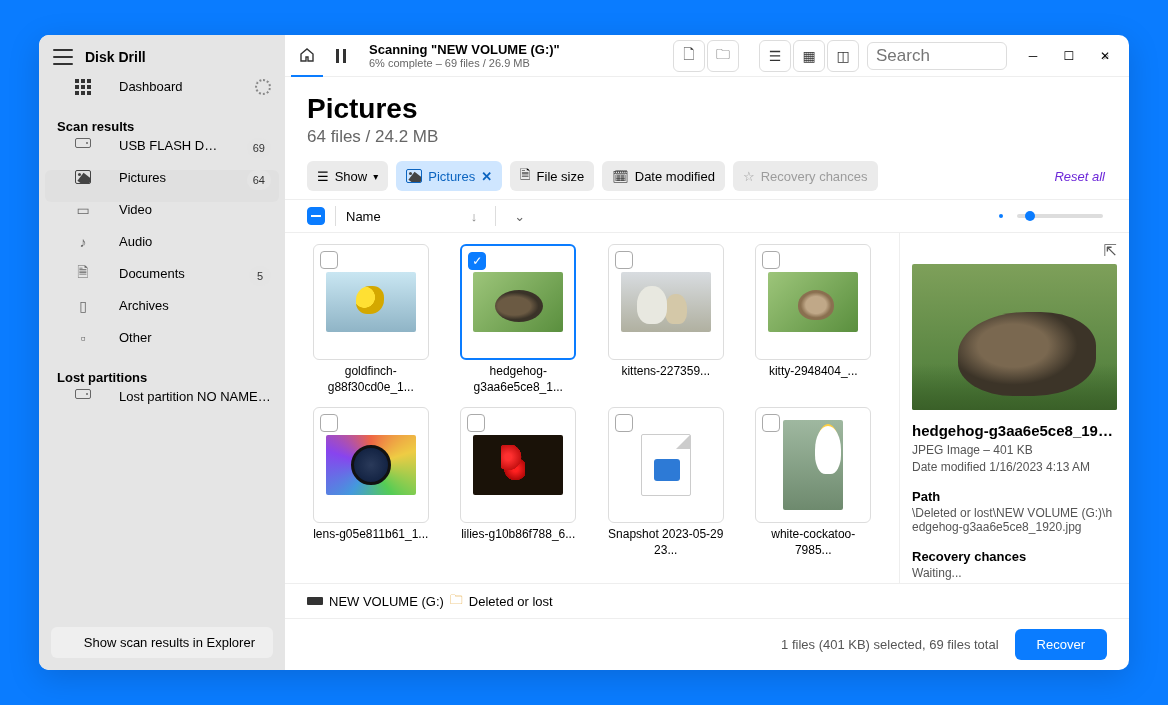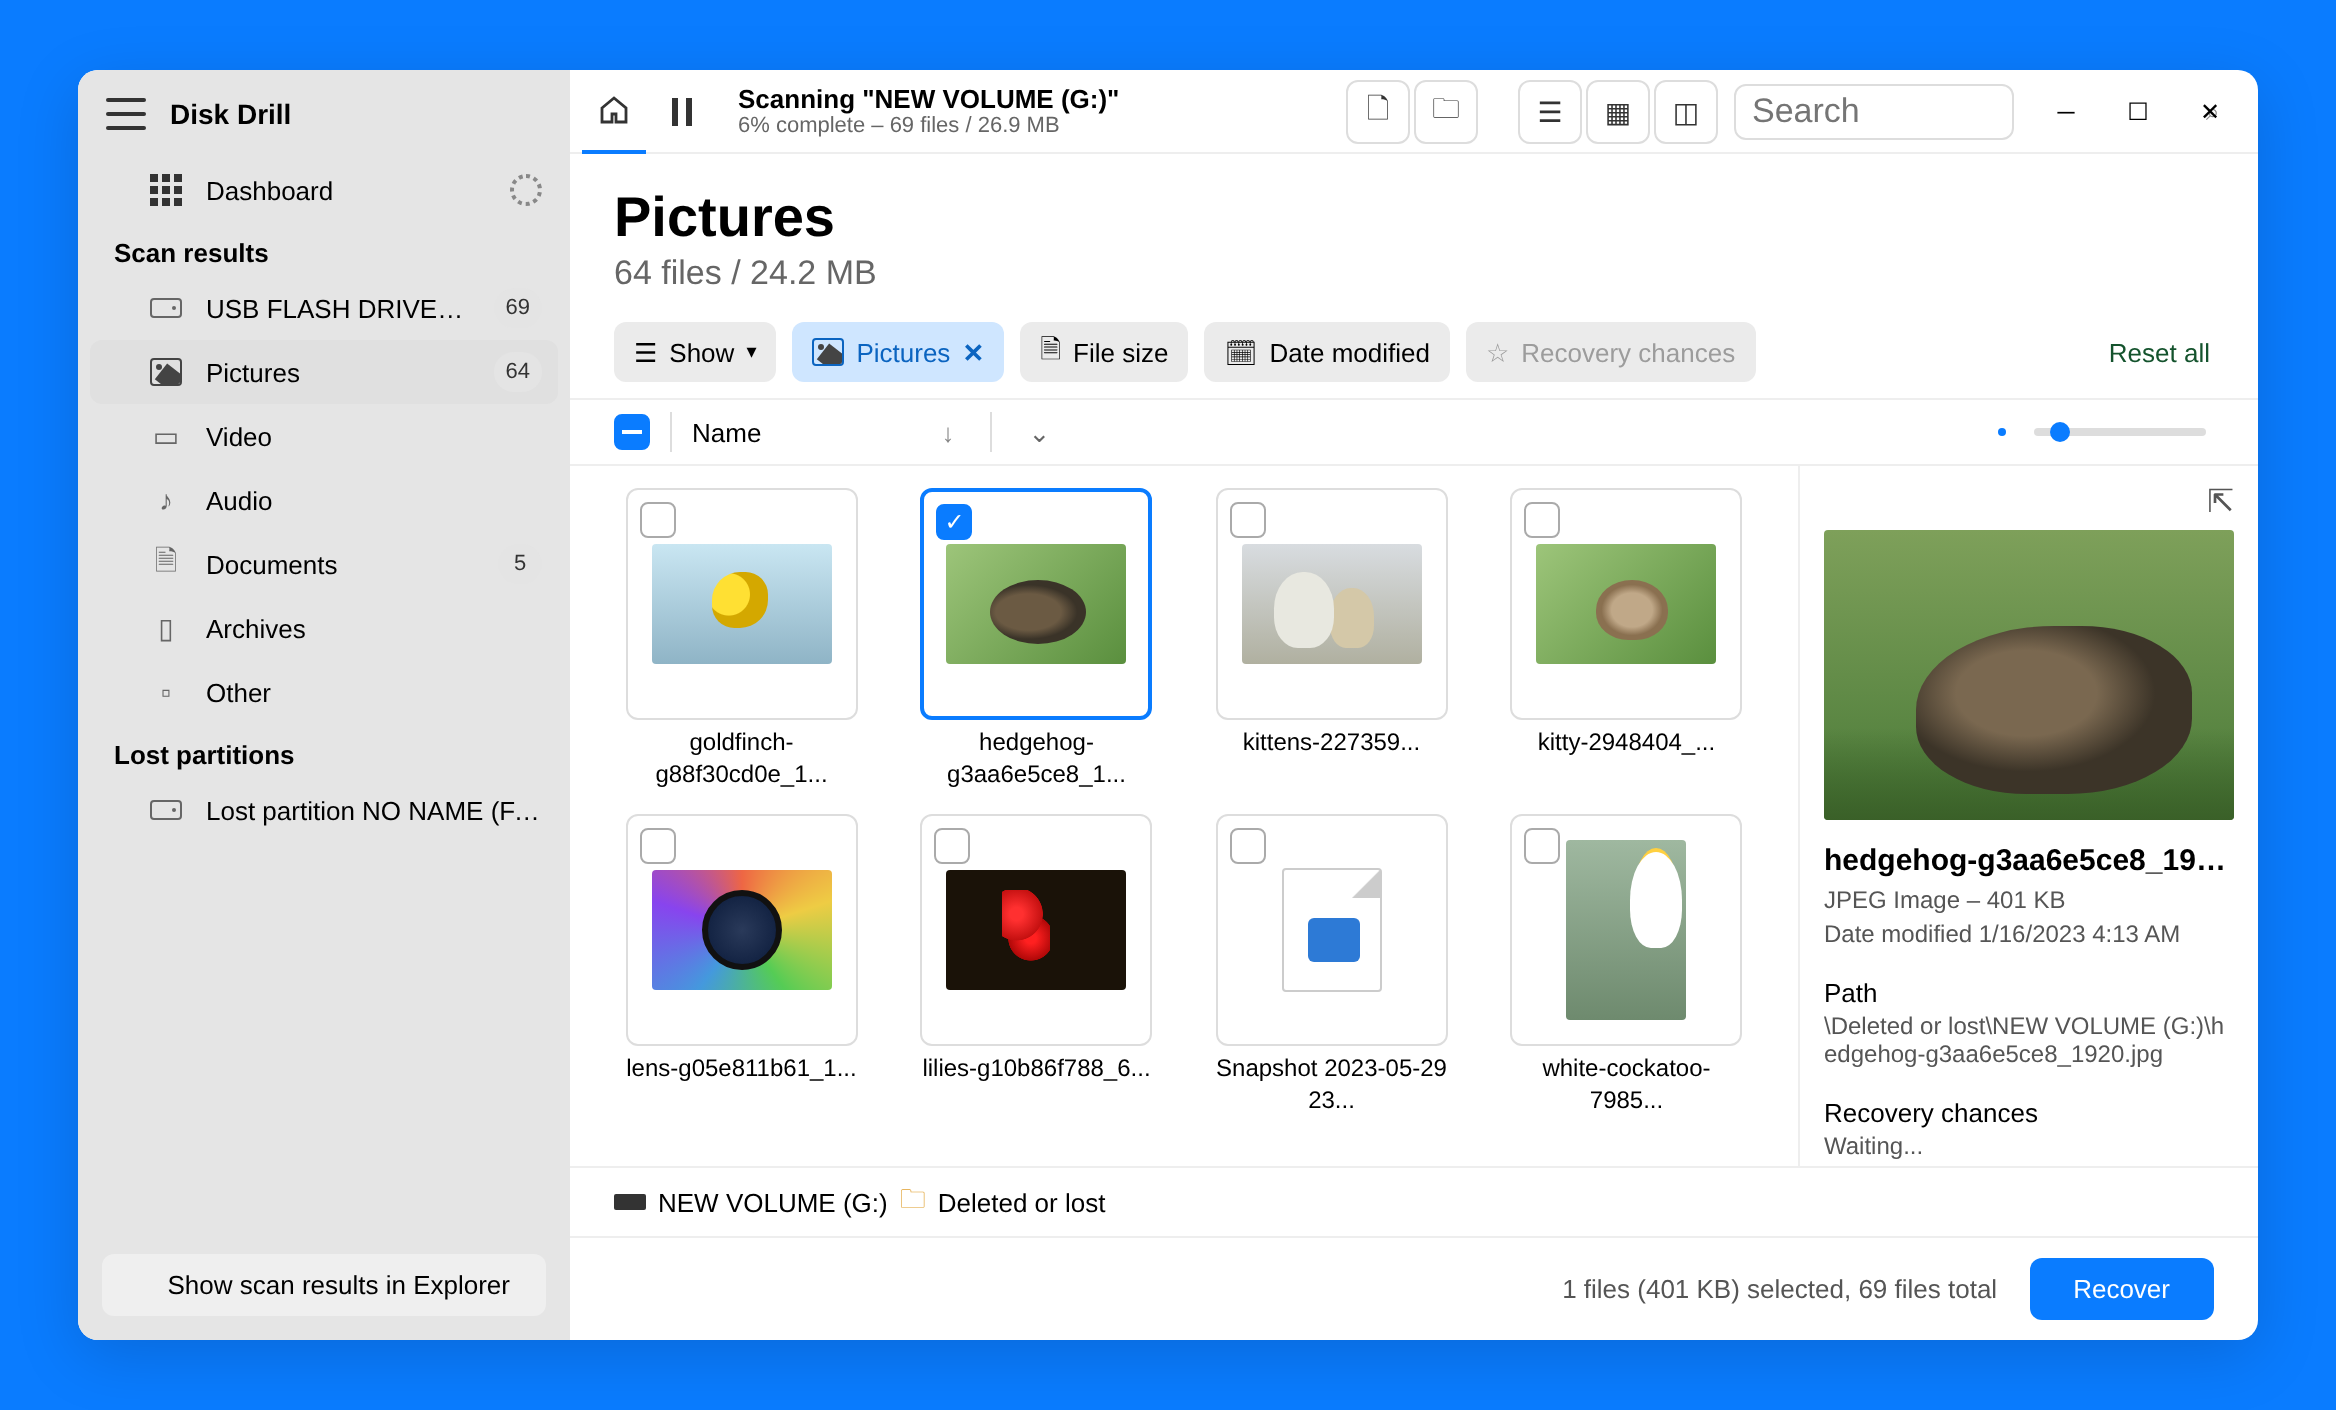--- a/index.html
+++ b/index.html
@@ -3,21 +3,21 @@
 <meta charset="utf-8">
 <style>
 * { box-sizing: border-box; margin: 0; padding: 0; font-family: 'Segoe UI', Tahoma, sans-serif; }
 body { background: #0a7cff; display: flex; align-items: center; justify-content: center; width: 1168px; height: 705px; overflow: hidden; }
 .window { width: 1090px; height: 635px; background: #fff; border-radius: 10px; overflow: hidden; display: flex; box-shadow: 0 8px 32px rgba(0,0,0,0.15); }
 .sidebar { width: 246px; background: #e5e5e5; display: flex; flex-direction: column; }
 .sidebar-header { display: flex; align-items: center; padding: 12px 14px; gap: 12px; }
 .menu-icon { width: 20px; height: 20px; display: flex; flex-direction: column; justify-content: space-around; cursor: pointer; }
 .menu-icon span { height: 2px; background: #333; border-radius: 1px; }
 .app-title { font-weight: 600; font-size: 14px; }
-.sidebar-item { display: flex; align-items: center; height: 32px; padding: 0 14px; gap: 12px; font-size: 13px; cursor: pointer; position: relative; }
+.sidebar-item { display: flex; height: 32px; padding: 0 14px; gap: 28px; font-size: 13px; cursor: pointer; position: relative; }
 .sidebar-item.indent1 { padding-left: 36px; }
 .sidebar-item.indent2 { padding-left: 36px; }
 .sidebar-item.active { background: #e0e0e0; border-radius: 6px; margin: 0 6px; padding-left: 30px; padding-right: 8px; }
 .sidebar-label { flex: 1; white-space: nowrap; overflow: hidden; text-overflow: ellipsis; }
 .sidebar-heading { font-weight: 600; font-size: 13px; padding: 8px 18px 4px 18px; }
 .badge { background: #e4e4e4; border-radius: 10px; min-width: 22px; height: 20px; display: flex; align-items: center; justify-content: center; font-size: 11px; padding: 0 6px; color: #333; }
 .grid-icon { width: 16px; height: 16px; display: grid; grid-template: repeat(3,1fr)/repeat(3,1fr); gap: 1.5px; }
 .grid-icon i { background: #333; }
 .spinner { width: 16px; height: 16px; border: 2px dotted #888; border-radius: 50%; }
 .doc-glyph { width: 16px; height: 16px; display: inline-flex; align-items: center; justify-content: center; font-size: 14px; color: #666; }
@@ -40,21 +40,21 @@
 
 .content-header { padding: 16px 22px 6px 22px; }
 .page-title { font-size: 28px; font-weight: 600; }
 .page-sub { font-size: 17px; color: #666; margin-top: 2px; }
 
 .toolbar { display: flex; align-items: center; gap: 8px; padding: 8px 22px; }
 .chip { height: 30px; border-radius: 6px; background: #ebebeb; display: flex; align-items: center; padding: 0 10px; gap: 6px; font-size: 13px; cursor: pointer; }
 .chip.blue { background: #cfe6ff; color: #0b64c0; }
 .chip.muted { color: #9c9c9c; }
 .spacer { flex: 1; }
-.reset { color: #14532d; font-size: 13px; cursor: pointer; padding-right: 2px; }
+.reset { color: #6d28d9; font-size: 13px; cursor: pointer; padding-right: 2px; font-style: italic; }
 .close-x { font-size: 13px; font-weight: bold; color: #0b64c0; cursor: pointer; }
 
 .list-header { display: flex; align-items: center; padding: 6px 22px; border-top: 1px solid #eee; border-bottom: 1px solid #eee; gap: 10px; font-size: 13px; }
 .chk { width: 18px; height: 18px; border: 1.5px solid #aaa; border-radius: 4px; display: inline-flex; align-items: center; justify-content: center; background: #fff; }
 .chk.indet { background: #0a7cff; border-color: #0a7cff; }
 .chk.indet::after { content:""; width:10px; height:2px; background:#fff; }
 .chk.checked { background: #0a7cff; border-color: #0a7cff; color:#fff; font-size:12px; }
 .chk.checked::after { content:"✓"; }
 .zoom { width: 86px; height: 4px; background: #ddd; border-radius: 2px; position: relative; margin-right:4px; }
 .zoom::before { content:""; position:absolute; left:8px; top:-3px; width:10px; height:10px; border-radius:50%; background:#0a7cff; }
@@ -87,21 +87,21 @@
 .fname { font-size: 12px; text-align: center; margin-top: 4px; line-height: 1.3; max-width: 120px; overflow:hidden; }
 
 .preview { width: 230px; border-left: 1px solid #eee; padding: 8px 12px 0 12px; display: flex; flex-direction: column; overflow:hidden; }
 .open-ext { display: flex; justify-content: flex-end; margin-bottom: 4px;}
 .open-ext span { font-size: 16px; cursor: pointer; color:#555;}
 .preview-img { width: 100%; height: 146px; border-radius: 2px; background: linear-gradient(#7ea05a,#4a7a38); position:relative; overflow:hidden; margin-bottom:12px;}
 .preview-img::after { content:""; position:absolute; left:46px; top:48px; width:138px; height:84px; background:radial-gradient(ellipse at 40% 40%, #7a6850 30%, #3c3428 55%); border-radius:50% 40% 45% 40%; }
 .preview-img::before { content:""; position:absolute; left:0; bottom:0; width:100%; height:46px; background:linear-gradient(transparent, #3a6028); }
 .p-title { font-size: 15px; font-weight: 600; white-space:nowrap; overflow:hidden; text-overflow: ellipsis; margin-bottom: 4px;}
 .p-meta { font-size: 12px; color: #555; margin-bottom: 3px; }
-.p-h { font-size: 13px; font-weight: 400; margin-top: 12px; margin-bottom: 2px;}
+.p-h { font-size: 13px; font-weight: 700; margin-top: 12px; margin-bottom: 2px;}
 
 .breadcrumb { border-top: 1px solid #eee; padding: 6px 22px; font-size: 13px; display: flex; align-items: center; gap: 6px; }
 .bc-drive { width: 16px; height: 8px; background: #333; border-radius: 1px; }
 .bc-folder { color: #e0a030; }
 .bottom { display: flex; align-items: center; padding: 10px 22px; gap: 16px; border-top: 1px solid #eee; }
 .explorer-btn { background: #efefef; border-radius: 6px; padding: 8px 18px; font-size: 13px; cursor: pointer; margin-right: 10px; margin-left: -10px;}
 .status { font-size: 13px; color: #555; }
 .recover-btn { background: #0a7cff; color: #fff; border-radius: 6px; padding: 8px 22px; font-size: 13px; cursor: pointer; }
 .drive-glyph { width:16px; height:10px; border:1.5px solid #666; border-radius:2px; position:relative; }
 .drive-glyph::after{content:"";position:absolute;right:2px;top:3px;width:2px;height:2px;background:#666;border-radius:50%;}

